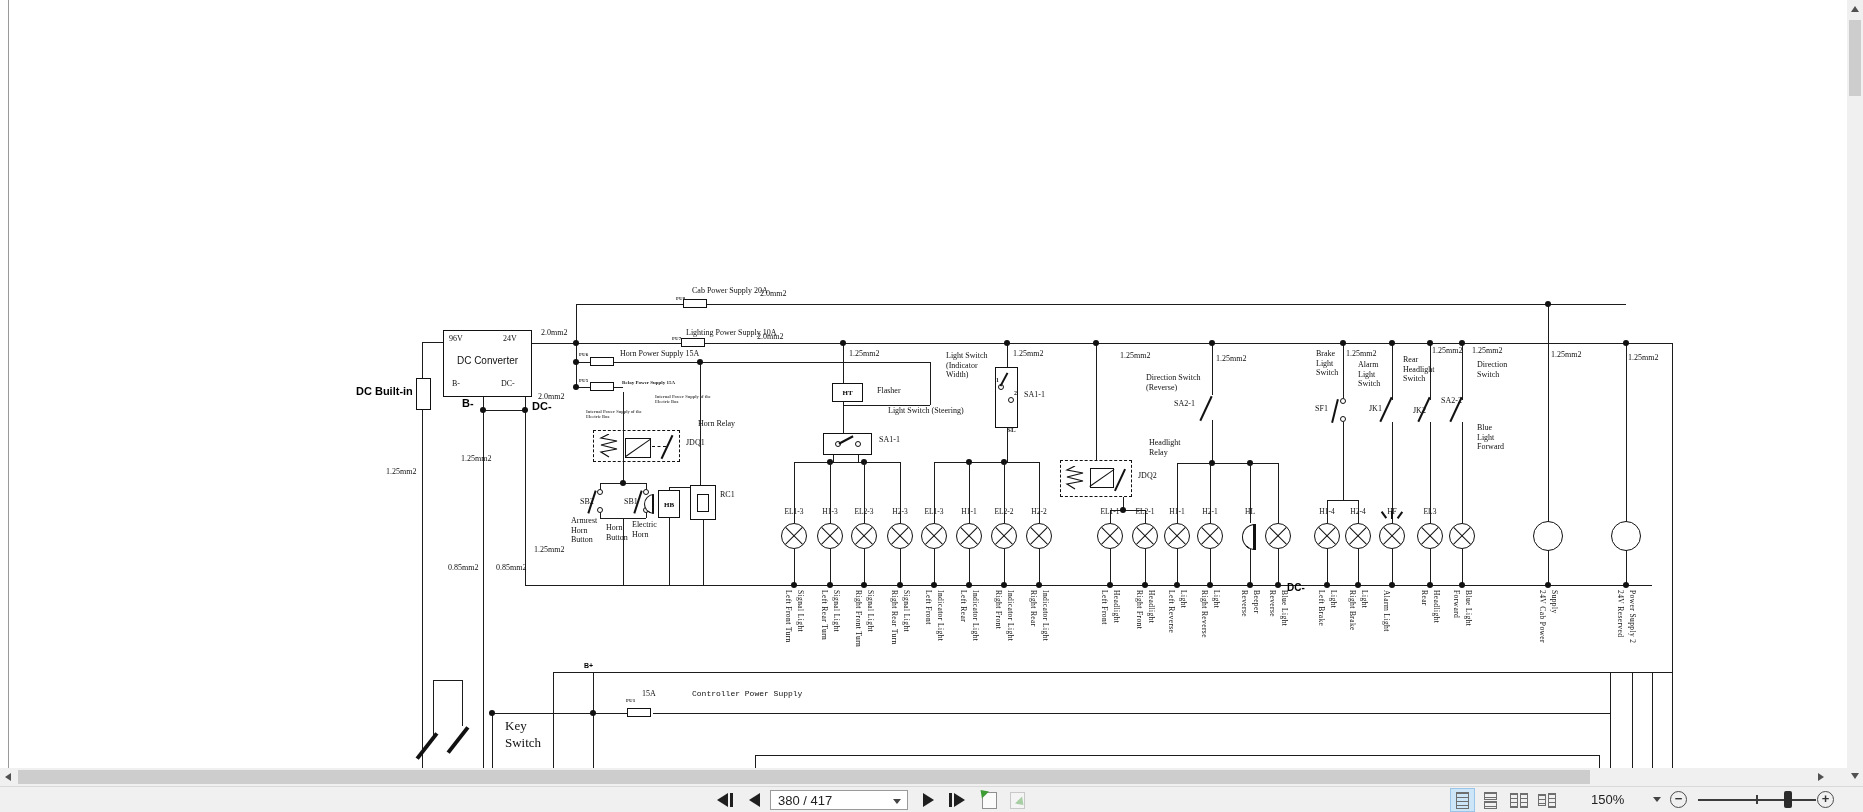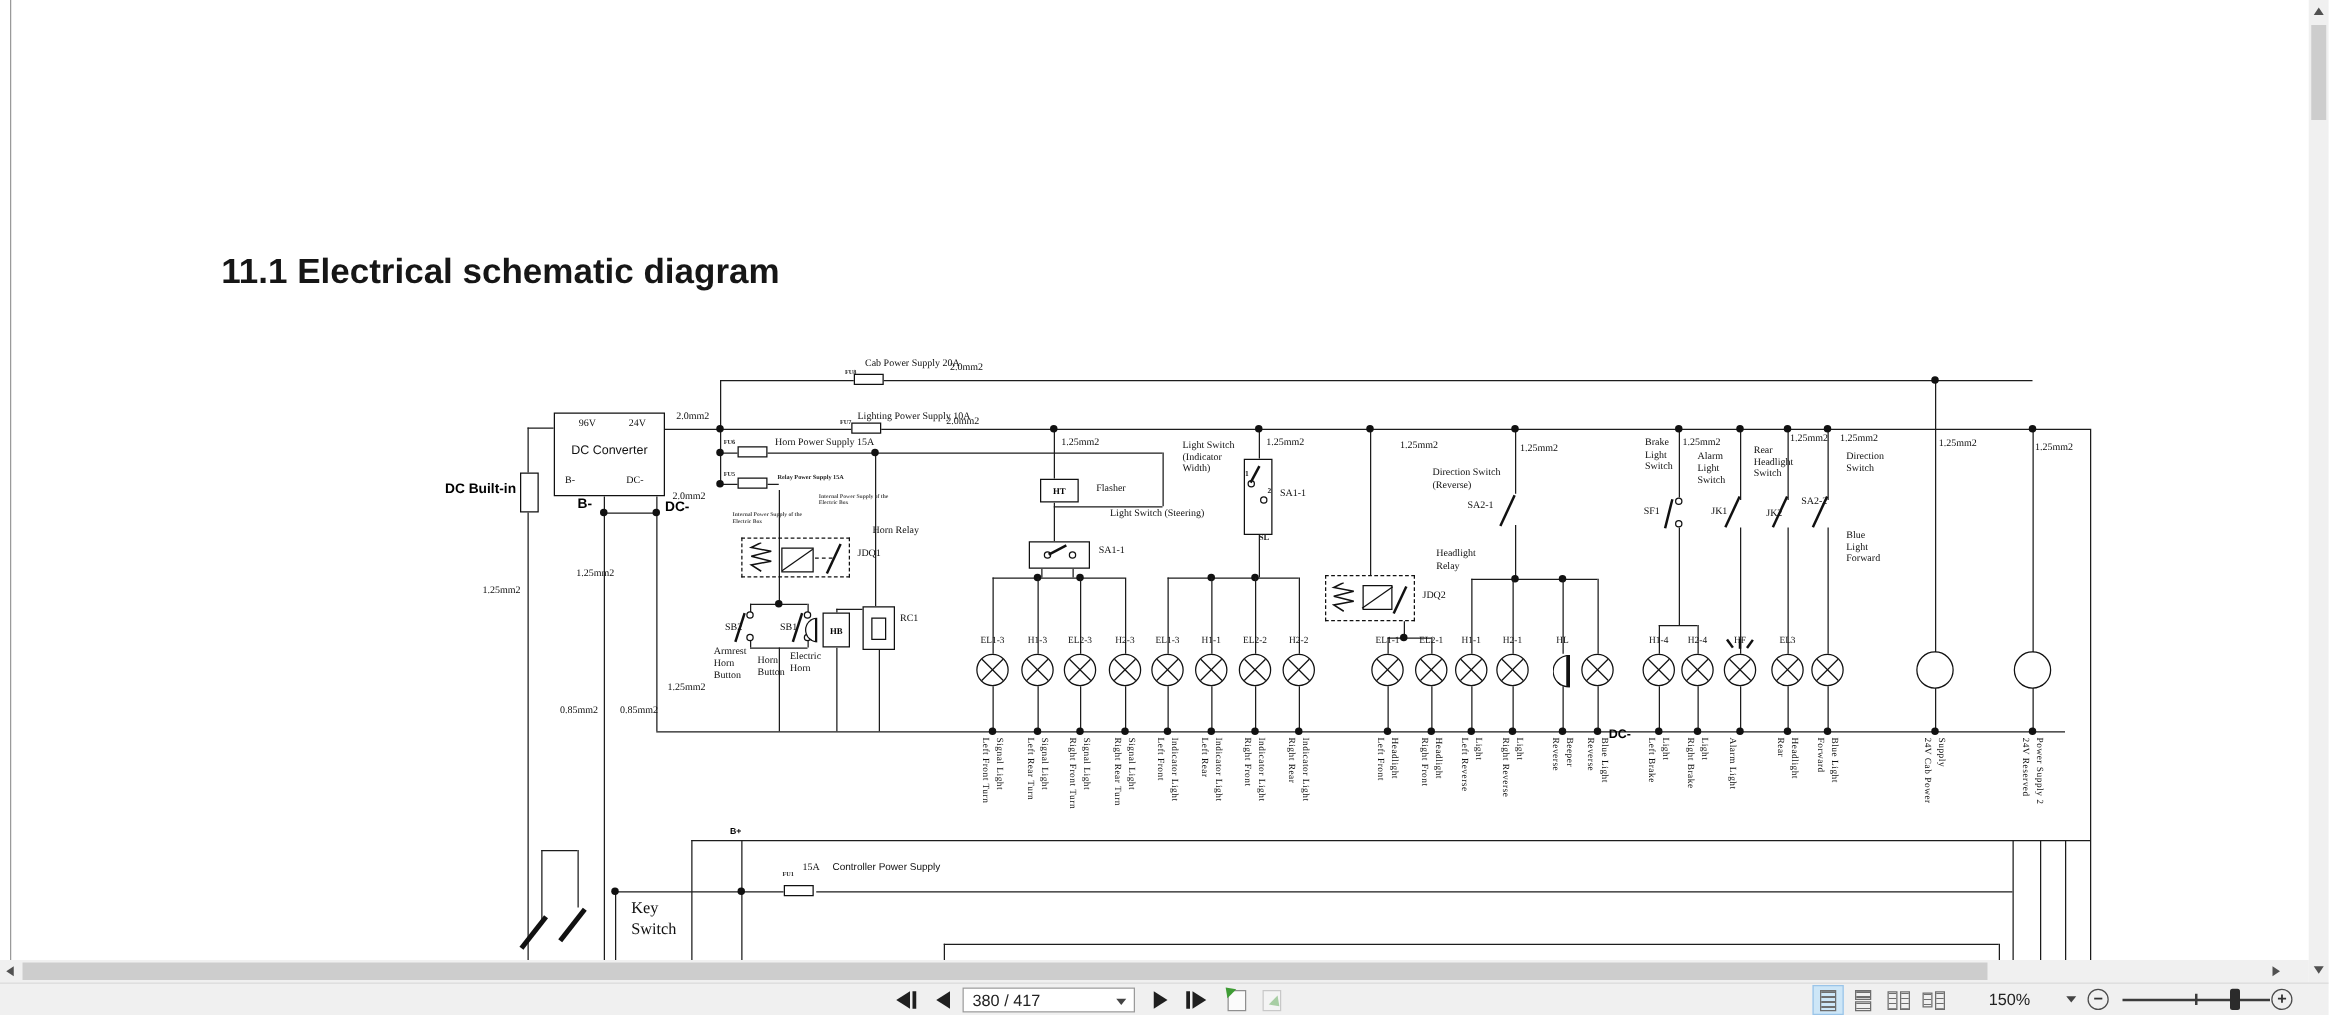--- a/index.html
+++ b/index.html
@@ -57,21 +57,20 @@
   .zoomcirc{position:absolute;width:17px;height:17px;border:1.5px solid #4c4c4c;border-radius:50%;color:#333;
             font:bold 13px "Liberation Sans",sans-serif;text-align:center;line-height:14px;box-sizing:border-box;cursor:pointer;background:#f0f0f0}
   #zoomtext{position:absolute;font:13px "Liberation Sans",sans-serif;color:#222}
 </style>
 </head>
 <body>
 
 <div id="page">
   <div class="pageedge"></div>
 
-  <div class="title" style="top:201px">11.1 Electrical schematic diagram</div>
 
   <div id="net">
       <div class="w" style="left: 576px; top: 304px; width: 1050px; height: 1px;"></div>
       <div class="w" style="left: 532px; top: 343px; width: 1140px; height: 1px;"></div>
       <div class="w" style="left: 576px; top: 362px; width: 354px; height: 1px;"></div>
       <div class="w" style="left: 576px; top: 387px; width: 47px; height: 1px;"></div>
       <div class="w" style="left: 422px; top: 342px; width: 21px; height: 1px;"></div>
       <div class="w" style="left: 483px; top: 410px; width: 42px; height: 1px;"></div>
       <div class="w" style="left: 843px; top: 405px; width: 87px; height: 1px;"></div>
       <div class="w" style="left: 669px; top: 487px; width: 31px; height: 1px;"></div>
@@ -352,21 +351,21 @@
       <div class="vlbl" style="left:1537px">24V Cab Power
 Supply</div>
       <div class="w" style="left:1626px;top:549px;width:1px;height:36px"></div>
       <div class="dot" style="left:1626px;top:585px"></div>
       <div class="bigc" style="left:1626px;top:536px"></div>
       <div class="vlbl" style="left:1615px">24V Reserved
 Power Supply 2</div>
     </div>
 
   <div class="box" style="left:443px;top:330px;width:89px;height:67px;border-width:1.5px"></div>
-  <div class="lbl" style="left:463px;top:334px">96V</div>
+  <div class="lbl" style="left:449px;top:334px">96V</div>
   <div class="lbl" style="left:503px;top:334px">24V</div>
   <div class="lbl c" style="left:445px;top:355px;width:85px;font:10px 'Liberation Sans',sans-serif">DC Converter</div>
   <div class="lbl" style="left:452px;top:379px">B-</div>
   <div class="lbl" style="left:501px;top:379px">DC-</div>
   <div class="boldlbl" style="left:356px;top:385px">DC Built-in</div>
   <div class="box" style="left:416px;top:378px;width:15px;height:32px"></div>
   <div class="boldlbl" style="left:462px;top:397px">B-</div>
   <div class="boldlbl" style="left:532px;top:400px">DC-</div>
 
   <div class="fuse" style="left:683px;top:304px"></div>
@@ -476,21 +475,21 @@
 Switch</div>
   <div class="lbl" style="left:1477px;top:423px">Blue
 Light
 Forward</div>
   <div class="boldlbl" style="left:1287px;top:582px;font-size:10px">DC-</div>
 
   <div class="boldlbl" style="left:584px;top:662px;font-size:7px">B+</div>
   <div class="fuse" style="left:627px;top:713px"></div>
   <div class="micro" style="left:626px;top:698px">FU1</div>
   <div class="lbl" style="left:642px;top:689px">15A</div>
-  <div class="lbl" style="left:666px;top:689px;font-family:Liberation Sans, sans-serif">Controller Power Supply</div>
+  <div class="lbl" style="left:692px;top:689px;font-family:Liberation Mono, monospace">Controller Power Supply</div>
   <div class="lbl" style="left:505px;top:718px;font-size:13px;line-height:1.3">Key
 Switch</div>
   <div class="slash" style="left:425px;top:730px;width:4px;height:32px;transform:rotate(38deg)"></div>
   <div class="slash" style="left:456px;top:724px;width:4px;height:32px;transform:rotate(38deg)"></div>
 
   <div class="lbl" style="left:541px;top:328px">2.0mm2</div>
   <div class="lbl" style="left:760px;top:289px">2.0mm2</div>
   <div class="lbl" style="left:757px;top:332px">2.0mm2</div>
   <div class="lbl" style="left:538px;top:392px">2.0mm2</div>
   <div class="lbl" style="left:386px;top:467px">1.25mm2</div>

